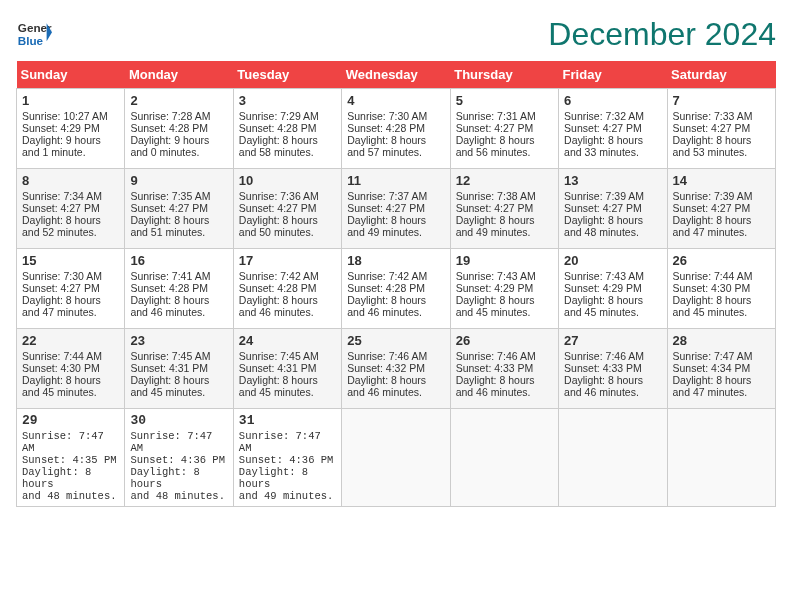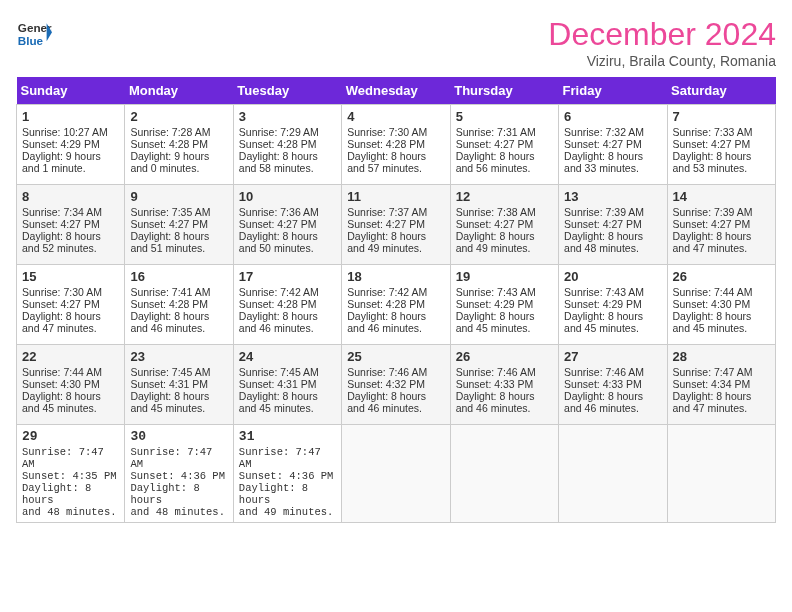--- a/index.html
+++ b/index.html
@@ -23,34 +23,34 @@
     }
     .logo-icon {
       width: 36px;
       height: 36px;
     }
     .title-area {
       text-align: right;
     }
     .month-title {
       font-size: 32px;
-      color: #ec4899;
+      color: #0f766e;
       font-weight: normal;
     }
     .location-title {
       font-size: 14px;
       color: #555;
     }
     table {
       width: 100%;
       border-collapse: collapse;
       table-layout: fixed;
     }
     th {
-      background-color: #6d28d9;
+      background-color: #ef4444;
       color: white;
       padding: 6px 4px;
       font-size: 13px;
       font-weight: bold;
       text-align: left;
       margin-left: 20px;
     }
     td {
       border: 1px solid #ccc;
       vertical-align: top;
@@ -83,21 +83,20 @@
 <div class="header-area">
   <div class="logo">
     <svg class="logo-icon" viewBox="0 0 40 40" xmlns="http://www.w3.org/2000/svg">
       <text x="2" y="18" font-size="13" font-weight="bold" fill="#333">General</text>
       <text x="2" y="32" font-size="13" font-weight="bold" fill="#1a6bb5">Blue</text>
       <polygon points="34,8 40,18 34,28" fill="#1a6bb5"></polygon>
     </svg>
   </div>
   <div class="title-area">
     <div class="month-title">December 2024</div>
-    <div class="location-title">Viziru, Braila County, Romania</div>
   </div>
 </div>
 
 <table>
   <thead>
     <tr id="header-row">
         <th>Sunday</th>
         <th>Monday</th>
         <th>Tuesday</th>
         <th>Wednesday</th>

